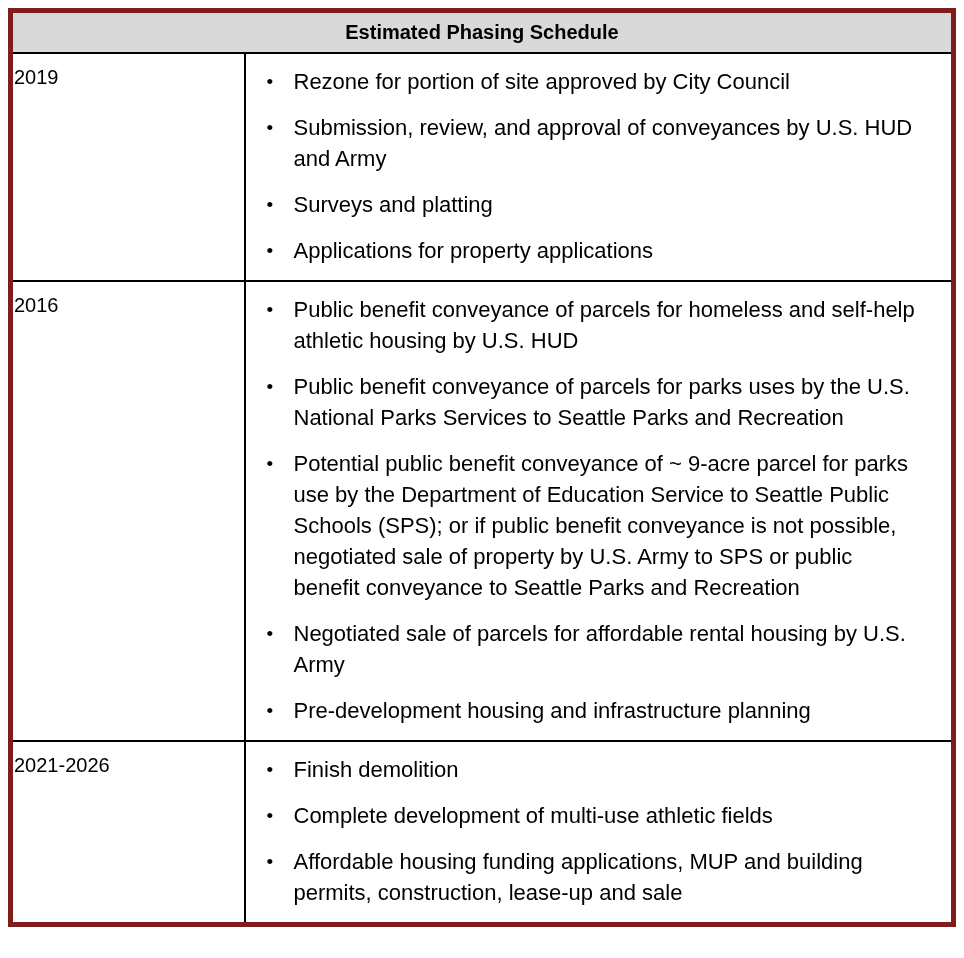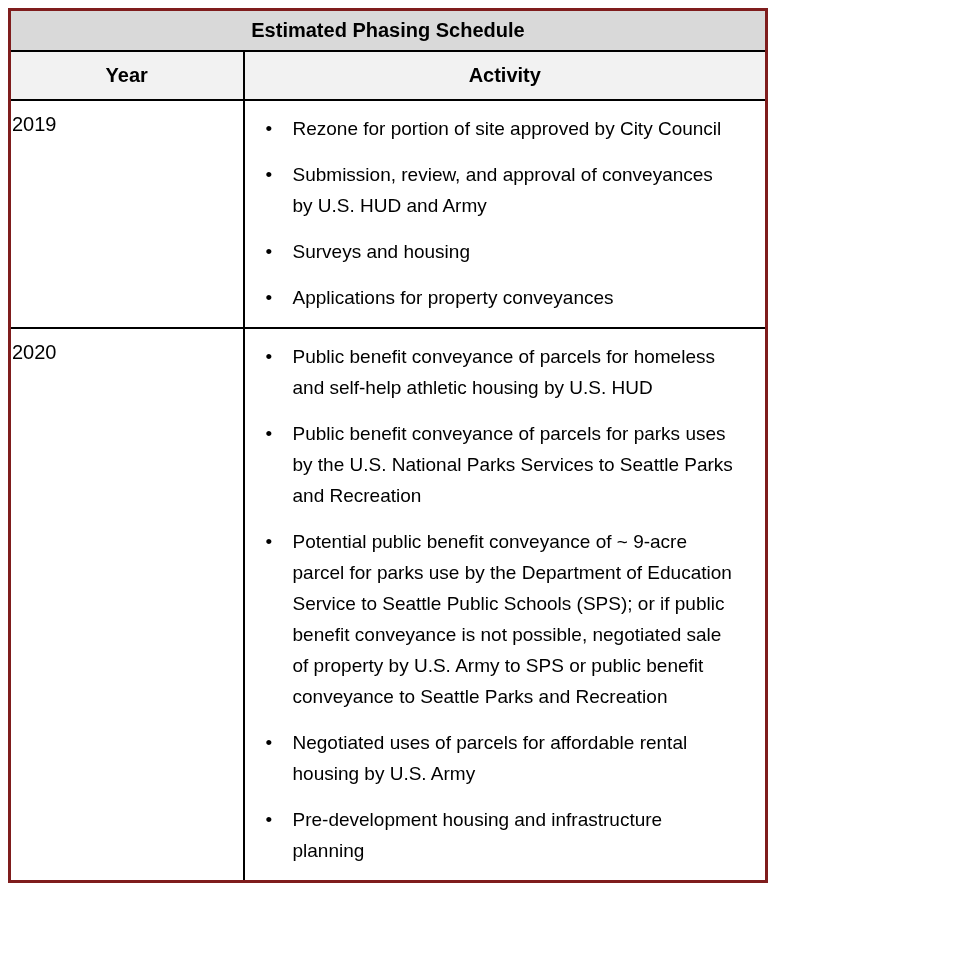--- a/index.html
+++ b/index.html
@@ -12,23 +12,23 @@
   .page {
     position: relative;
     width: 964px;
     height: 958px;
     background: #ffffff;
   }
   table.schedule {
     position: absolute;
     left: 8px;
     top: 8px;
-    width: 760px;
+    width: 948px;
     border-collapse: collapse;
-    border: 3px solid #7f1d1d;
+    border: 5px solid #7f1d1d;
     table-layout: fixed;
   }
   table.schedule th, table.schedule td {
     border: 2px solid #000000;
   }
   th.title-cell {
     background: #d9d9d9;
     font-size: 20px;
     font-weight: bold;
     text-align: center;
@@ -55,21 +55,21 @@
   }
   ul.activity-list {
     list-style: none;
     margin: 0;
     padding: 0;
   }
   ul.activity-list li {
     position: relative;
     padding-left: 48px;
     margin-bottom: 15px;
-    font-size: 19px;
+    font-size: 22px;
     line-height: 31px;
   }
   ul.activity-list li:last-child { margin-bottom: 0; }
   ul.activity-list li::before {
     content: "\2022";
     position: absolute;
     left: 21px;
     top: 0;
     font-size: 19px;
     line-height: 31px;
@@ -84,44 +84,50 @@
 <div class="page">
   <table class="schedule">
     <colgroup>
       <col class="year-col">
       <col class="activity-col">
     </colgroup>
     <thead>
       <tr>
         <th class="title-cell" colspan="2">Estimated Phasing Schedule</th>
       </tr>
-      <tr>
-        <th class="col-header">Year</th>
-        <th class="col-header">Activity</th>
-      </tr>
     </thead>
     <tbody>
       <tr class="row-0">
         <td class="year-cell">2019</td>
         <td class="activity-cell">
           <ul class="activity-list">
             <li>Rezone for portion of site approved by City Council</li>
             <li>Submission, review, and approval of conveyances by U.S. HUD and Army</li>
-            <li>Surveys and housing</li>
-            <li>Applications for property conveyances</li>
+            <li>Surveys and platting</li>
+            <li>Applications for property applications</li>
           </ul>
         </td>
       </tr>
       <tr class="row-1">
-        <td class="year-cell">2020</td>
+        <td class="year-cell">2016</td>
         <td class="activity-cell">
           <ul class="activity-list">
             <li>Public benefit conveyance of parcels for homeless and self-help athletic housing by U.S. HUD</li>
             <li>Public benefit conveyance of parcels for parks uses by the U.S. National Parks Services to Seattle Parks and Recreation</li>
             <li>Potential public benefit conveyance of ~ 9-acre parcel for parks use by the Department of Education Service to Seattle Public Schools (SPS); or if public benefit conveyance is not possible, negotiated sale of property by U.S. Army to SPS or public benefit conveyance to Seattle Parks and Recreation</li>
-            <li>Negotiated uses of parcels for affordable rental housing by U.S. Army</li>
+            <li>Negotiated sale of parcels for affordable rental housing by U.S. Army</li>
             <li>Pre-development housing and infrastructure planning</li>
+          </ul>
+        </td>
+      </tr>
+      <tr class="row-2">
+        <td class="year-cell">2021-2026</td>
+        <td class="activity-cell">
+          <ul class="activity-list">
+            <li>Finish demolition</li>
+            <li>Complete development of multi-use athletic fields</li>
+            <li>Affordable housing funding applications, MUP and building permits, construction, lease-up and sale</li>
           </ul>
         </td>
       </tr>
     </tbody>
   </table>
 </div>
 
 </body></html>

